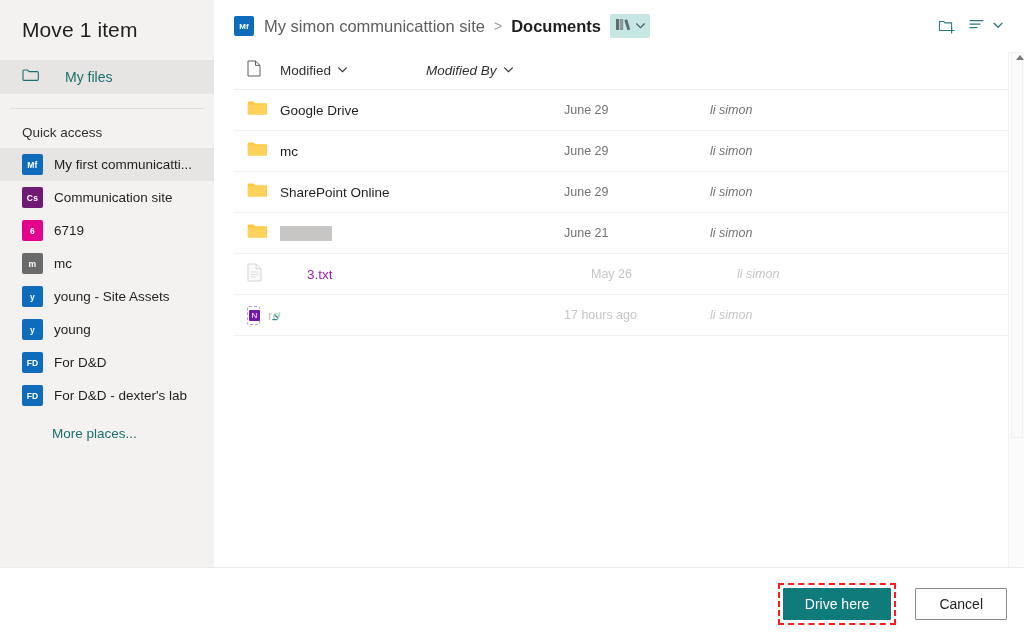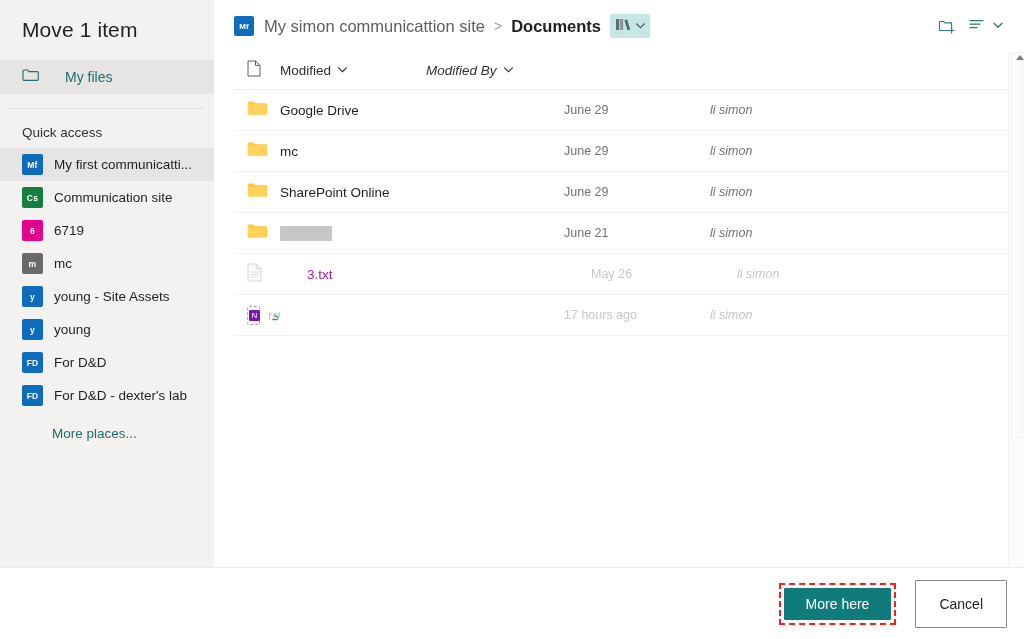--- a/index.html
+++ b/index.html
@@ -321,21 +321,21 @@
     padding: 0 22px;
     font-size: 14px;
     font-family: "Liberation Sans", sans-serif;
     cursor: pointer;
     border-radius: 1px;
   }
   .btn-default {
     background: #ffffff;
     color: #201f1e;
     border: 1px solid #8a8886;
-    height: 48px;
+    height: 32px;
     padding: 0 23px;
     font-size: 14px;
     font-family: "Liberation Sans", sans-serif;
     cursor: pointer;
     border-radius: 1px;
     margin-left: 19px;
   }
 </style>
 </head>
 <body>
@@ -358,21 +358,21 @@
 
       <div class="side-divider"></div>
 
       <div class="quick-access-hdr">Quick access</div>
 
       <div class="qa-item selected">
         <span class="site-tile" style="background:#0f6cbd">Mf</span>
         <span class="qa-label">My first communicatti...</span>
       </div>
       <div class="qa-item">
-        <span class="site-tile" style="background:#15803d">Cs</span>
+        <span class="site-tile" style="background:#701a75">Cs</span>
         <span class="qa-label">Communication site</span>
       </div>
       <div class="qa-item">
         <span class="site-tile" style="background:#e3008c">6</span>
         <span class="qa-label">6719</span>
       </div>
       <div class="qa-item">
         <span class="site-tile" style="background:#6a6a6a">m</span>
         <span class="qa-label">mc</span>
       </div>
@@ -571,18 +571,18 @@
         </div>
       </div>
 
     </div>
   </div>
 
   <div class="footer-div"></div>
 
   <div id="footer">
     <span class="hl-box">
-      <button class="btn-primary">More here</button>
+      <button class="btn-primary">Drive here</button>
     </span>
     <button class="btn-default">Cancel</button>
   </div>
 
 </div>
 
 </body></html>

